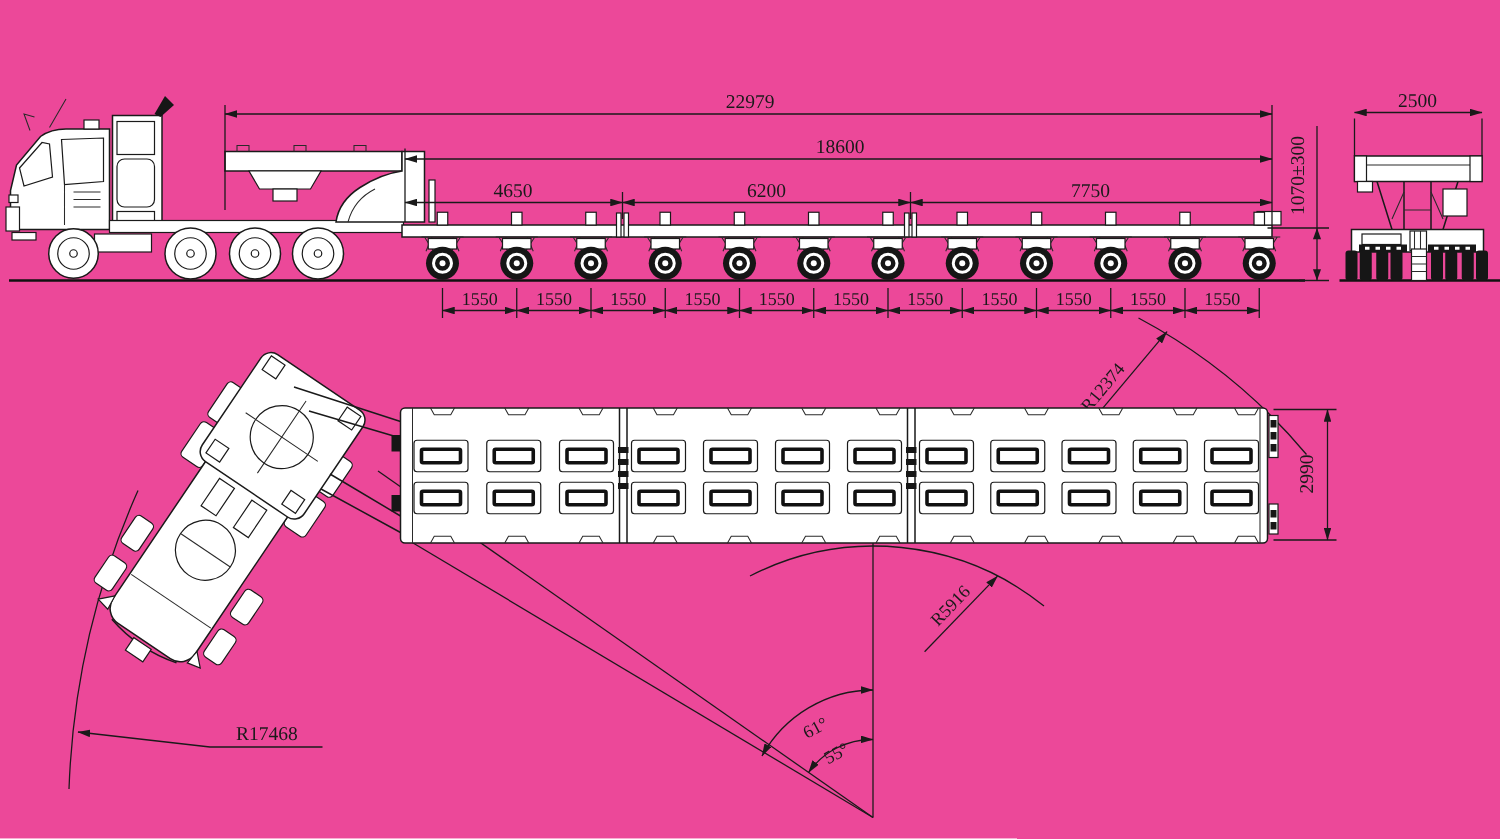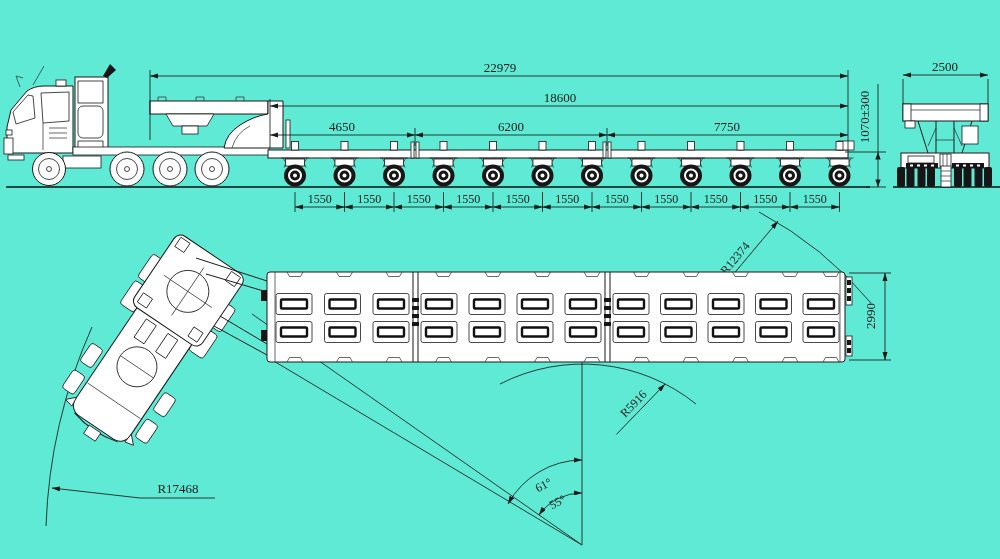--- a/index.html
+++ b/index.html
@@ -1,16 +1,16 @@
 <!DOCTYPE html>
 <html><head>
 <meta charset="utf-8">
 <style>
   html,body{margin:0;padding:0;background:#ffffff;}
-  .stage{width:1000px;height:559px;position:relative;background:#5eead4;overflow:hidden;}
+  .stage{width:1000px;height:559px;position:relative;background:#ec4899;overflow:hidden;}
   svg text{font-family:"Liberation Serif","DejaVu Serif",serif;fill:#1a1a1a;}
   .dimtxt{font-size:13px;}
   .smalltxt{font-size:12px;}
   .ln{stroke:#1a1a1a;stroke-width:1;fill:none;}
   .lnthin{stroke:#2a2a2a;stroke-width:0.7;fill:none;}
   .lnthick{stroke:#111;stroke-width:1.6;fill:none;}
   .dim{stroke:#1a1a1a;stroke-width:0.85;fill:none;}
   .fillw{fill:#ffffff;stroke:#1a1a1a;stroke-width:1;}
   .fillw2{fill:#ffffff;stroke:#1a1a1a;stroke-width:0.8;}
   .dark{fill:#161616;stroke:none;}

